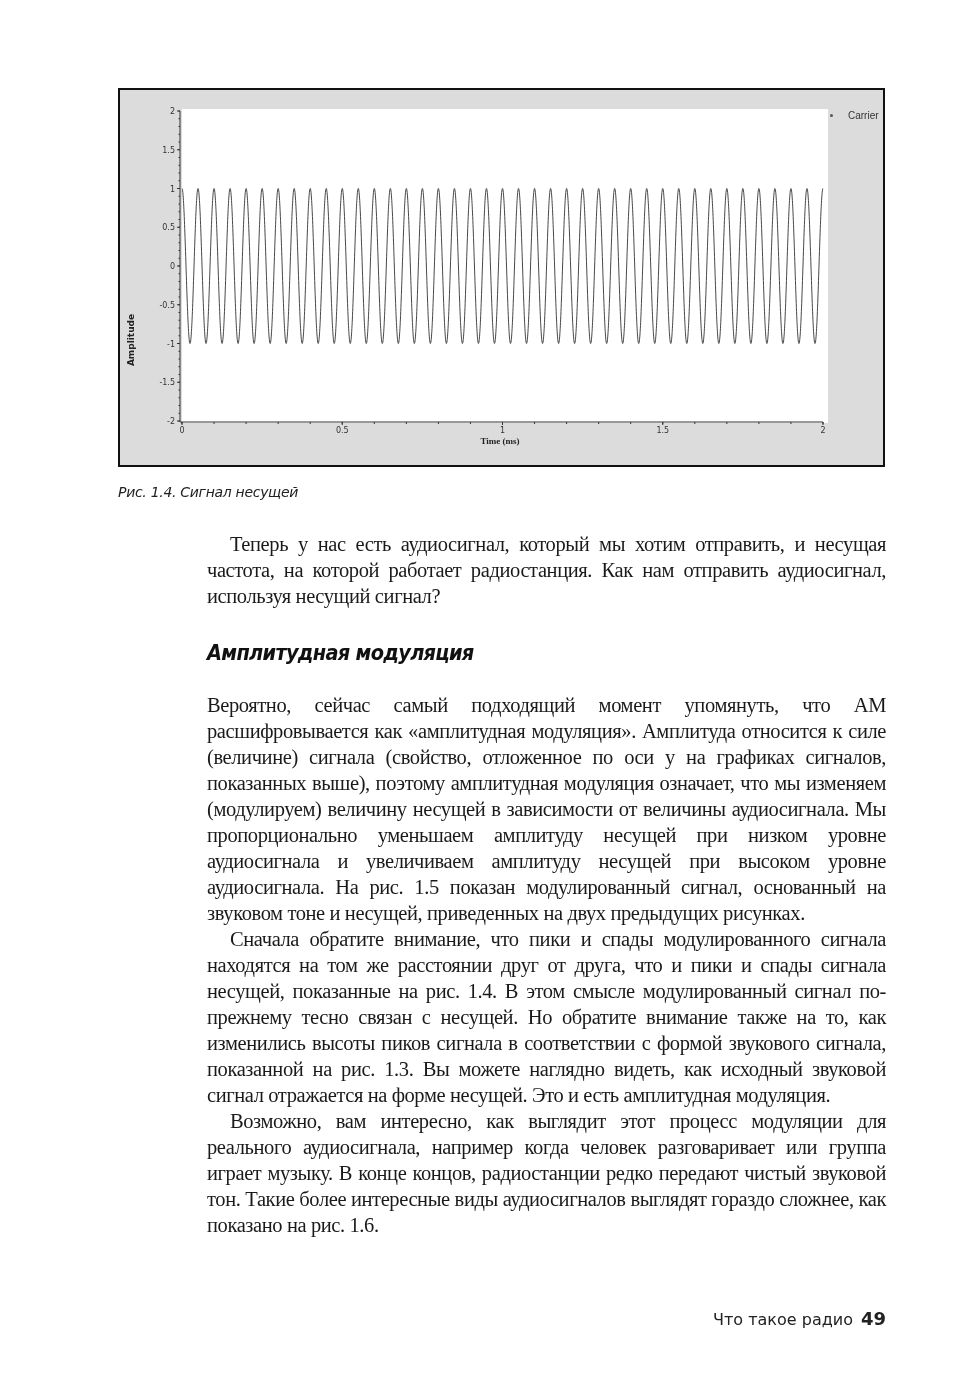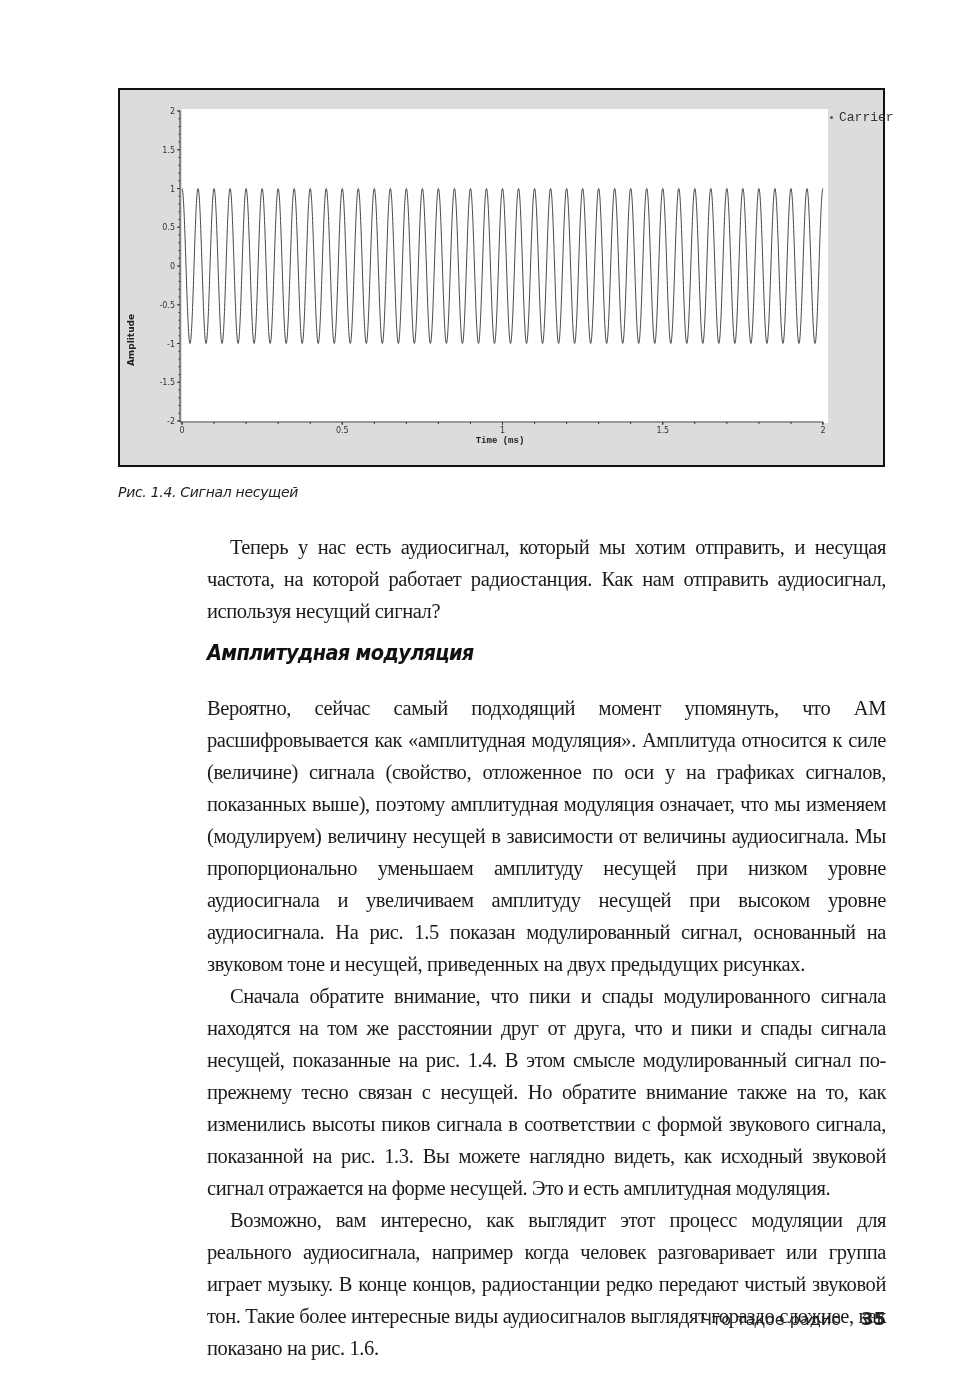--- a/index.html
+++ b/index.html
@@ -9,52 +9,52 @@
     border: 2px solid #111; background: #dcdcdc;
   }
   .plot-svg { position: absolute; left: 0; top: 0; }
   .axis-label-y {
     position: absolute; left: 11px; top: 250px; width: 60px; text-align: center;
     transform: translate(-50%, -50%) rotate(-90deg); transform-origin: center;
     font-family: "DejaVu Sans", sans-serif; font-size: 9px; font-weight: bold; color: #222;
   }
   .axis-label-x {
     position: absolute; left: 340px; top: 346px; width: 80px; text-align: center;
-    font-family: Liberation Mono, monospace; font-size: 9px; font-weight: bold; color: #222;
+    font-family: Liberation Serif, serif; font-size: 9px; font-weight: bold; color: #222;
   }
   .legend {
     position: absolute; left: 710px; top: 20px;
-    font-family: Liberation Mono, monospace; font-size: 13px; color: #333;
-    display: flex; align-items: center; gap: 6px;
+    font-family: Liberation Sans, sans-serif; font-size: 10px; color: #333;
+    display: flex; align-items: center; gap: 15px;
   }
   .legend-dot { width: 3px; height: 3px; background: #555; border-radius: 50%; display: inline-block; }
   .tick-label { font-family: "DejaVu Sans", sans-serif; font-size: 8px; fill: #333; }
 
   .caption {
     position: absolute; left: 118px; top: 484px;
     font-family: "DejaVu Sans", sans-serif; font-style: italic; font-size: 14px; color: #222;
     letter-spacing: -0.3px;
     text-align: right;
   }
   .body-text {
     position: absolute; left: 207px; width: 679px;
-    font-family: "Liberation Serif", serif; font-size: 20.5px; line-height: 32px; color: #1a1a1a;
+    font-family: "Liberation Serif", serif; font-size: 20.5px; line-height: 26px; color: #1a1a1a;
     text-align: justify; letter-spacing: -0.4px;
   }
   .body-text p { margin: 0; text-indent: 23px; }
   .body-text p.noindent { text-indent: 0; margin-top: 8px; }
   .heading {
     position: absolute; left: 207px; top: 640px;
     font-family: "DejaVu Sans", sans-serif; font-style: italic; font-weight: bold; font-size: 22px;
     color: #111; letter-spacing: -0.8px; transform: scaleX(0.88); transform-origin: left;
   }
   .footer {
     position: absolute; right: 88px; top: 1308px;
     font-family: "DejaVu Sans", sans-serif; font-size: 16px; color: #222;
-    display: flex; gap: 20px; align-items: baseline;
+    display: flex; gap: 8px; align-items: baseline;
   }
   .footer .page-num { font-weight: bold; font-size: 18px; }
 </style>
 </head>
 <body>
 
 <div class="figure">
   <svg class="plot-svg" width="763" height="375" viewBox="0 0 763 375">
     <rect x="62" y="19" width="646" height="314" fill="#ffffff"></rect>
     <g id="axes" stroke="#333" stroke-width="1" fill="none">
@@ -172,14 +172,14 @@
 <div class="heading">Амплитудная модуляция</div>
 
 <div class="body-text" style="top:684px;">
   <p class="noindent">Вероятно, сейчас самый подходящий момент упомянуть, что АМ расшифровывается как «амплитудная модуляция». Амплитуда относится к силе (величине) сигнала (свойство, отложенное по оси y на графиках сигналов, показанных выше), поэтому амплитудная модуляция означает, что мы изменяем (модулируем) величину несущей в зависимости от величины аудиосигнала. Мы пропорционально уменьшаем амплитуду несущей при низком уровне аудиосигнала и увеличиваем амплитуду несущей при высоком уровне аудиосигнала. На рис. 1.5 показан модулированный сигнал, основанный на звуковом тоне и несущей, приведенных на двух предыдущих рисунках.</p>
   <p>Сначала обратите внимание, что пики и спады модулированного сигнала находятся на том же расстоянии друг от друга, что и пики и спады сигнала несущей, показанные на рис. 1.4. В этом смысле модулированный сигнал по-прежнему тесно связан с несущей. Но обратите внимание также на то, как изменились высоты пиков сигнала в соответствии с формой звукового сигнала, показанной на рис. 1.3. Вы можете наглядно видеть, как исходный звуковой сигнал отражается на форме несущей. Это и есть амплитудная модуляция.</p>
   <p>Возможно, вам интересно, как выглядит этот процесс модуляции для реального аудиосигнала, например когда человек разговаривает или группа играет музыку. В конце концов, радиостанции редко передают чистый звуковой тон. Такие более интересные виды аудиосигналов выглядят гораздо сложнее, как показано на рис. 1.6.</p>
 </div>
 
 <div class="footer">
   <span>Что такое радио</span>
-  <span class="page-num">35</span>
+  <span class="page-num">49</span>
 </div>
 
 </body></html>

